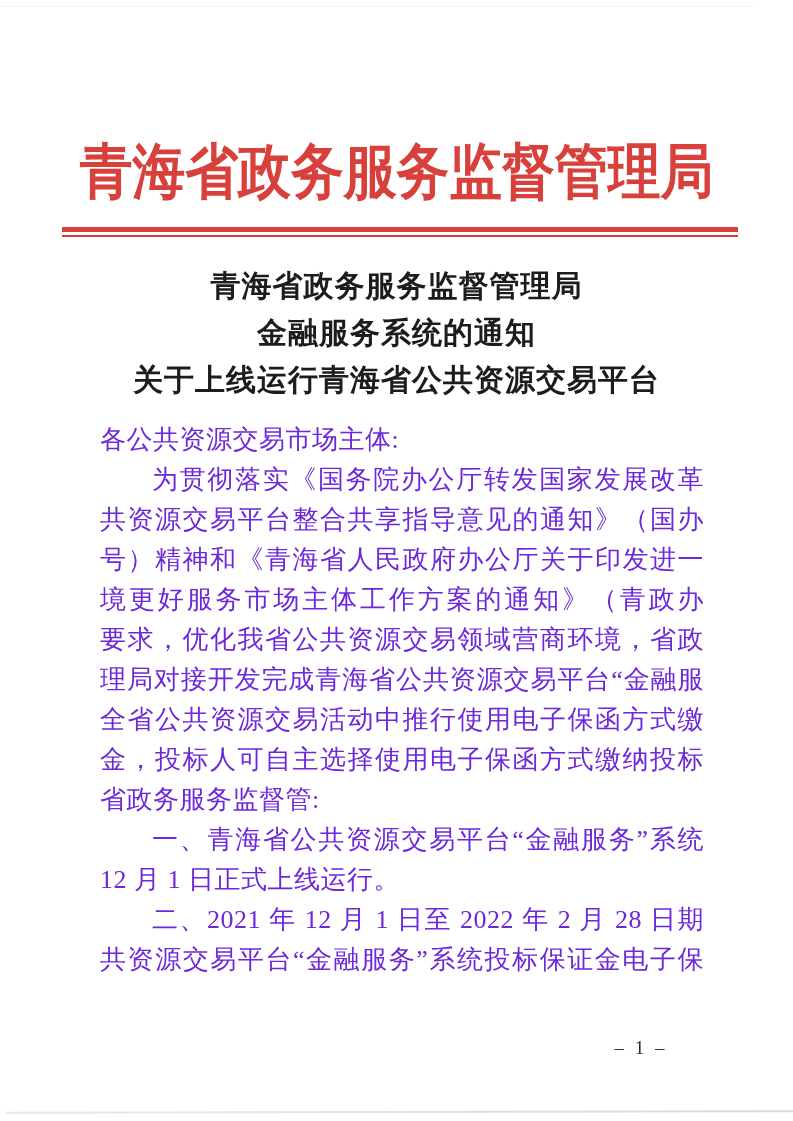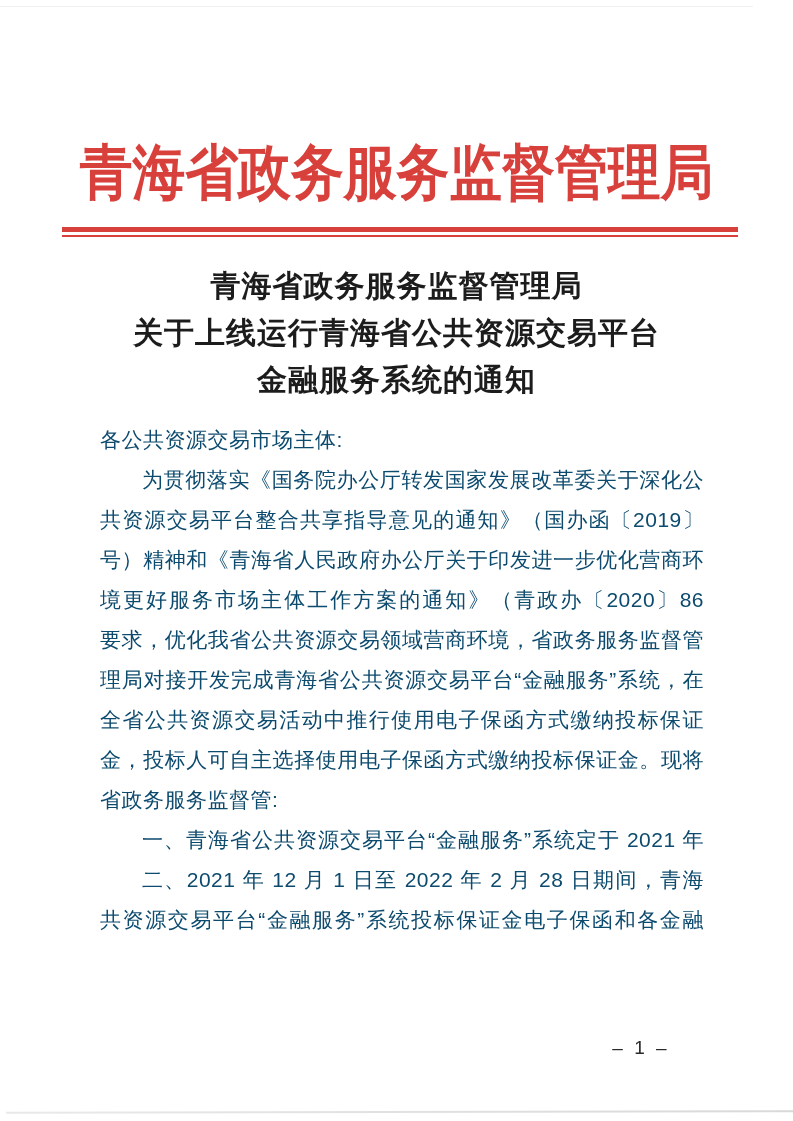--- a/index.html
+++ b/index.html
@@ -6,21 +6,21 @@
     margin: 0;
     padding: 0;
     background: #ffffff;
   }
   .page {
     position: relative;
     width: 793px;
     height: 1121px;
     background: #ffffff;
     overflow: hidden;
-    font-family: Liberation Sans, sans-serif;
+    font-family: Liberation Serif, serif;
   }
   
   .scan-edge-top {
     position: absolute;
     top: 6px; left: 0; right: 40px;
     height: 1px;
     background: #f1f1f1;
   }
   .scan-edge-bottom {
     position: absolute;
@@ -64,22 +64,22 @@
     font-weight: bold;
     line-height: 47px;
     color: #1c1c1c;
     letter-spacing: 1px;
   }
   
   .body-text {
     position: absolute;
     top: 420px; left: 100px;
     width: 604px;
-    font-size: 21px;
-    color: #0c4a6e;
+    font-size: 26px;
+    color: #6d28d9;
     letter-spacing: 0.5px;
   }
   .body-line {
     height: 40px;
     line-height: 40px;
     white-space: nowrap;
   }
   .body-line.justify {
     white-space: normal;
     text-align: justify;
@@ -108,36 +108,37 @@
 <div class="page">
 
   <div class="scan-edge-top"></div>
 
   <div class="masthead">青海省政务服务监督管理局</div>
 
   <div class="red-rule"></div>
 
   <div class="doc-title">
     <div>青海省政务服务监督管理局</div>
+    <div>金融服务系统的通知</div>
     <div>关于上线运行青海省公共资源交易平台</div>
-    <div>金融服务系统的通知</div>
   </div>
 
   <div class="body-text">
     <div class="body-line">各公共资源交易市场主体:</div>
     <div class="body-line justify indent">为贯彻落实《国务院办公厅转发国家发展改革委关于深化公</div>
     <div class="body-line justify">共资源交易平台整合共享指导意见的通知》（国办函〔2019〕41</div>
     <div class="body-line justify">号）精神和《青海省人民政府办公厅关于印发进一步优化营商环</div>
     <div class="body-line justify">境更好服务市场主体工作方案的通知》（青政办〔2020〕86 号）</div>
     <div class="body-line justify">要求，优化我省公共资源交易领域营商环境，省政务服务监督管</div>
     <div class="body-line justify">理局对接开发完成青海省公共资源交易平台“金融服务”系统，在</div>
     <div class="body-line justify">全省公共资源交易活动中推行使用电子保函方式缴纳投标保证</div>
     <div class="body-line justify">金，投标人可自主选择使用电子保函方式缴纳投标保证金。现将</div>
     <div class="body-line">省政务服务监督管:</div>
     <div class="body-line justify indent">一、青海省公共资源交易平台“金融服务”系统定于 2021 年</div>
+    <div class="body-line">12 月 1 日正式上线运行。</div>
     <div class="body-line justify indent">二、2021 年 12 月 1 日至 2022 年 2 月 28 日期间，青海省公</div>
     <div class="body-line justify">共资源交易平台“金融服务”系统投标保证金电子保函和各金融</div>
   </div>
 
   <div class="page-number">– 1 –</div>
 
   <div class="scan-edge-bottom"></div>
 
 </div>
 

